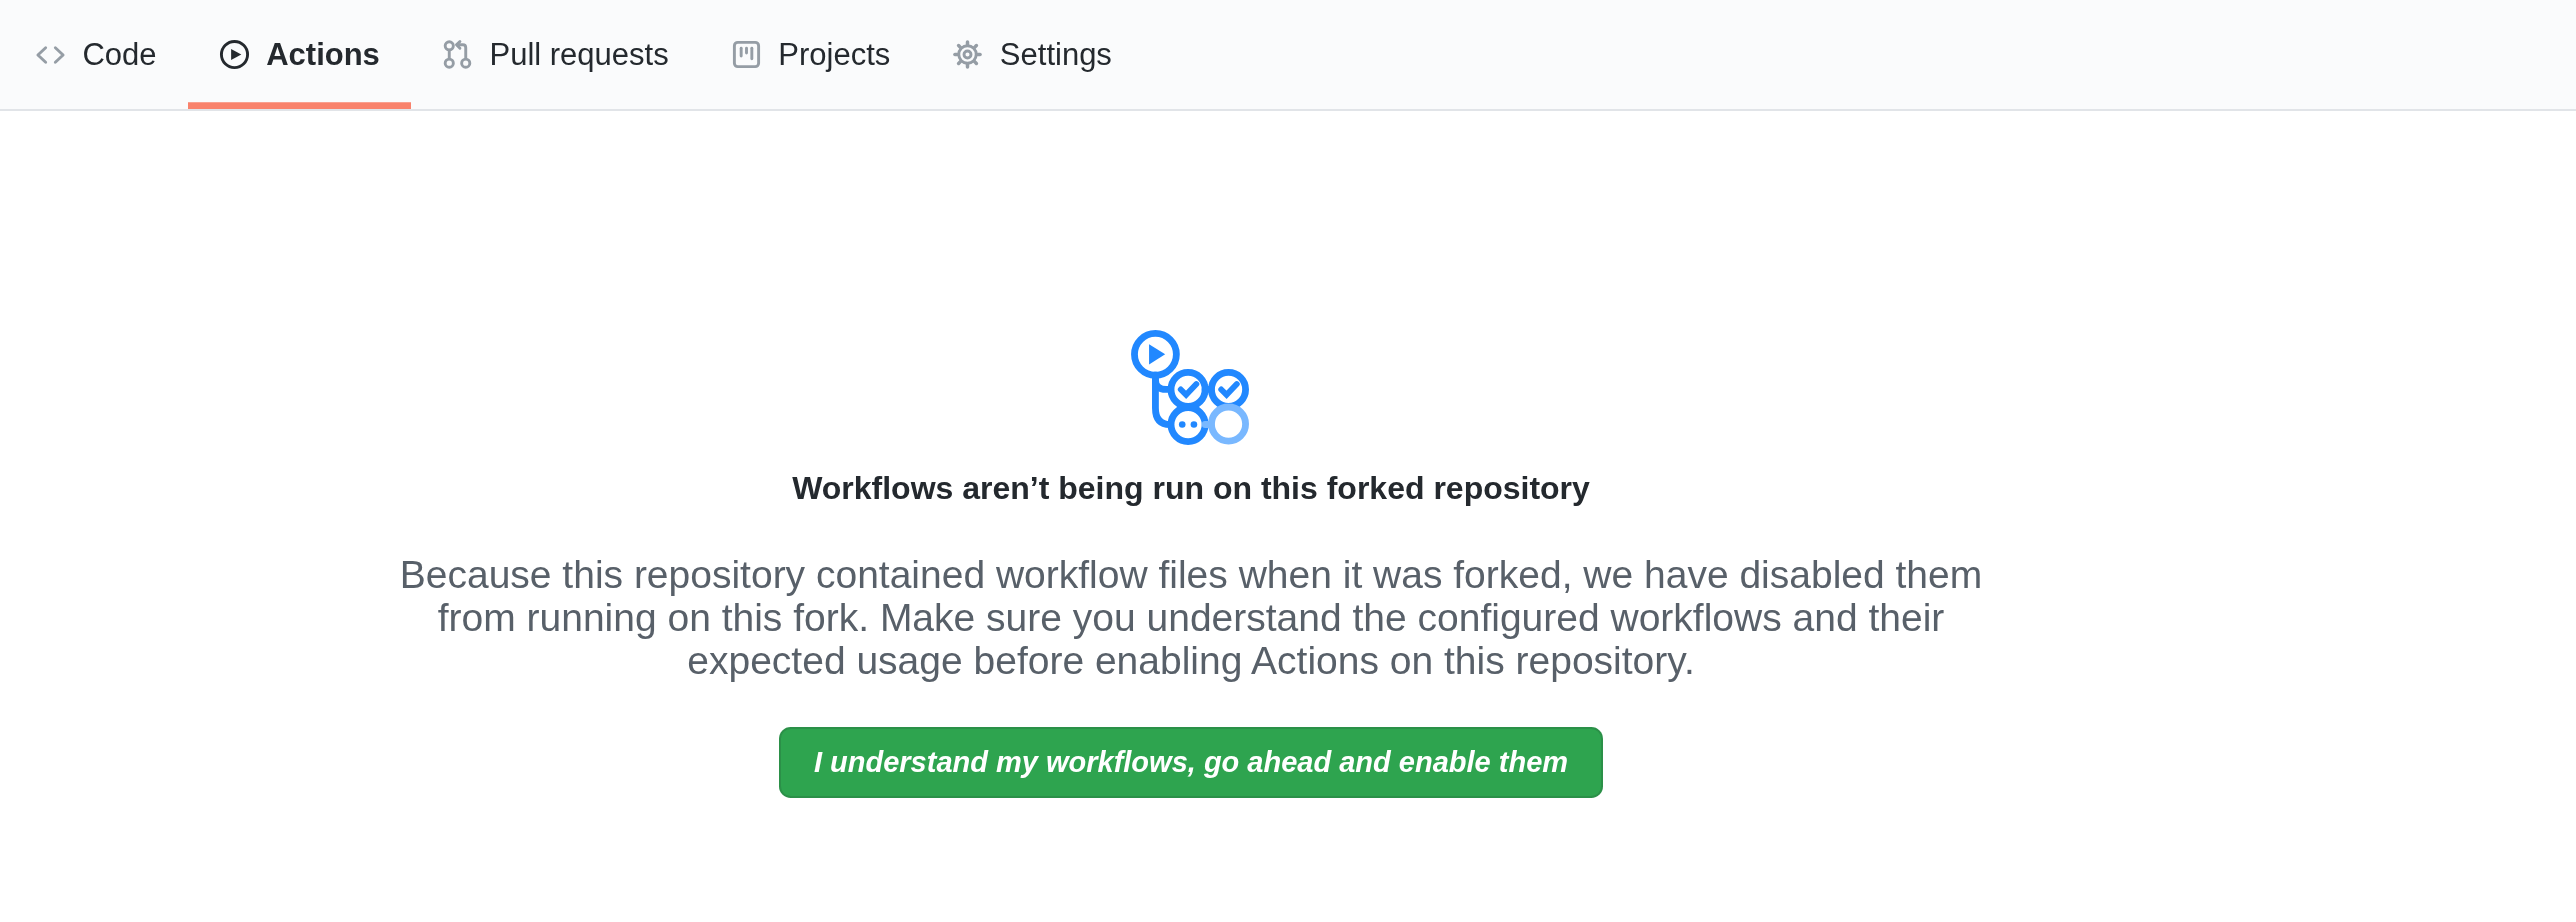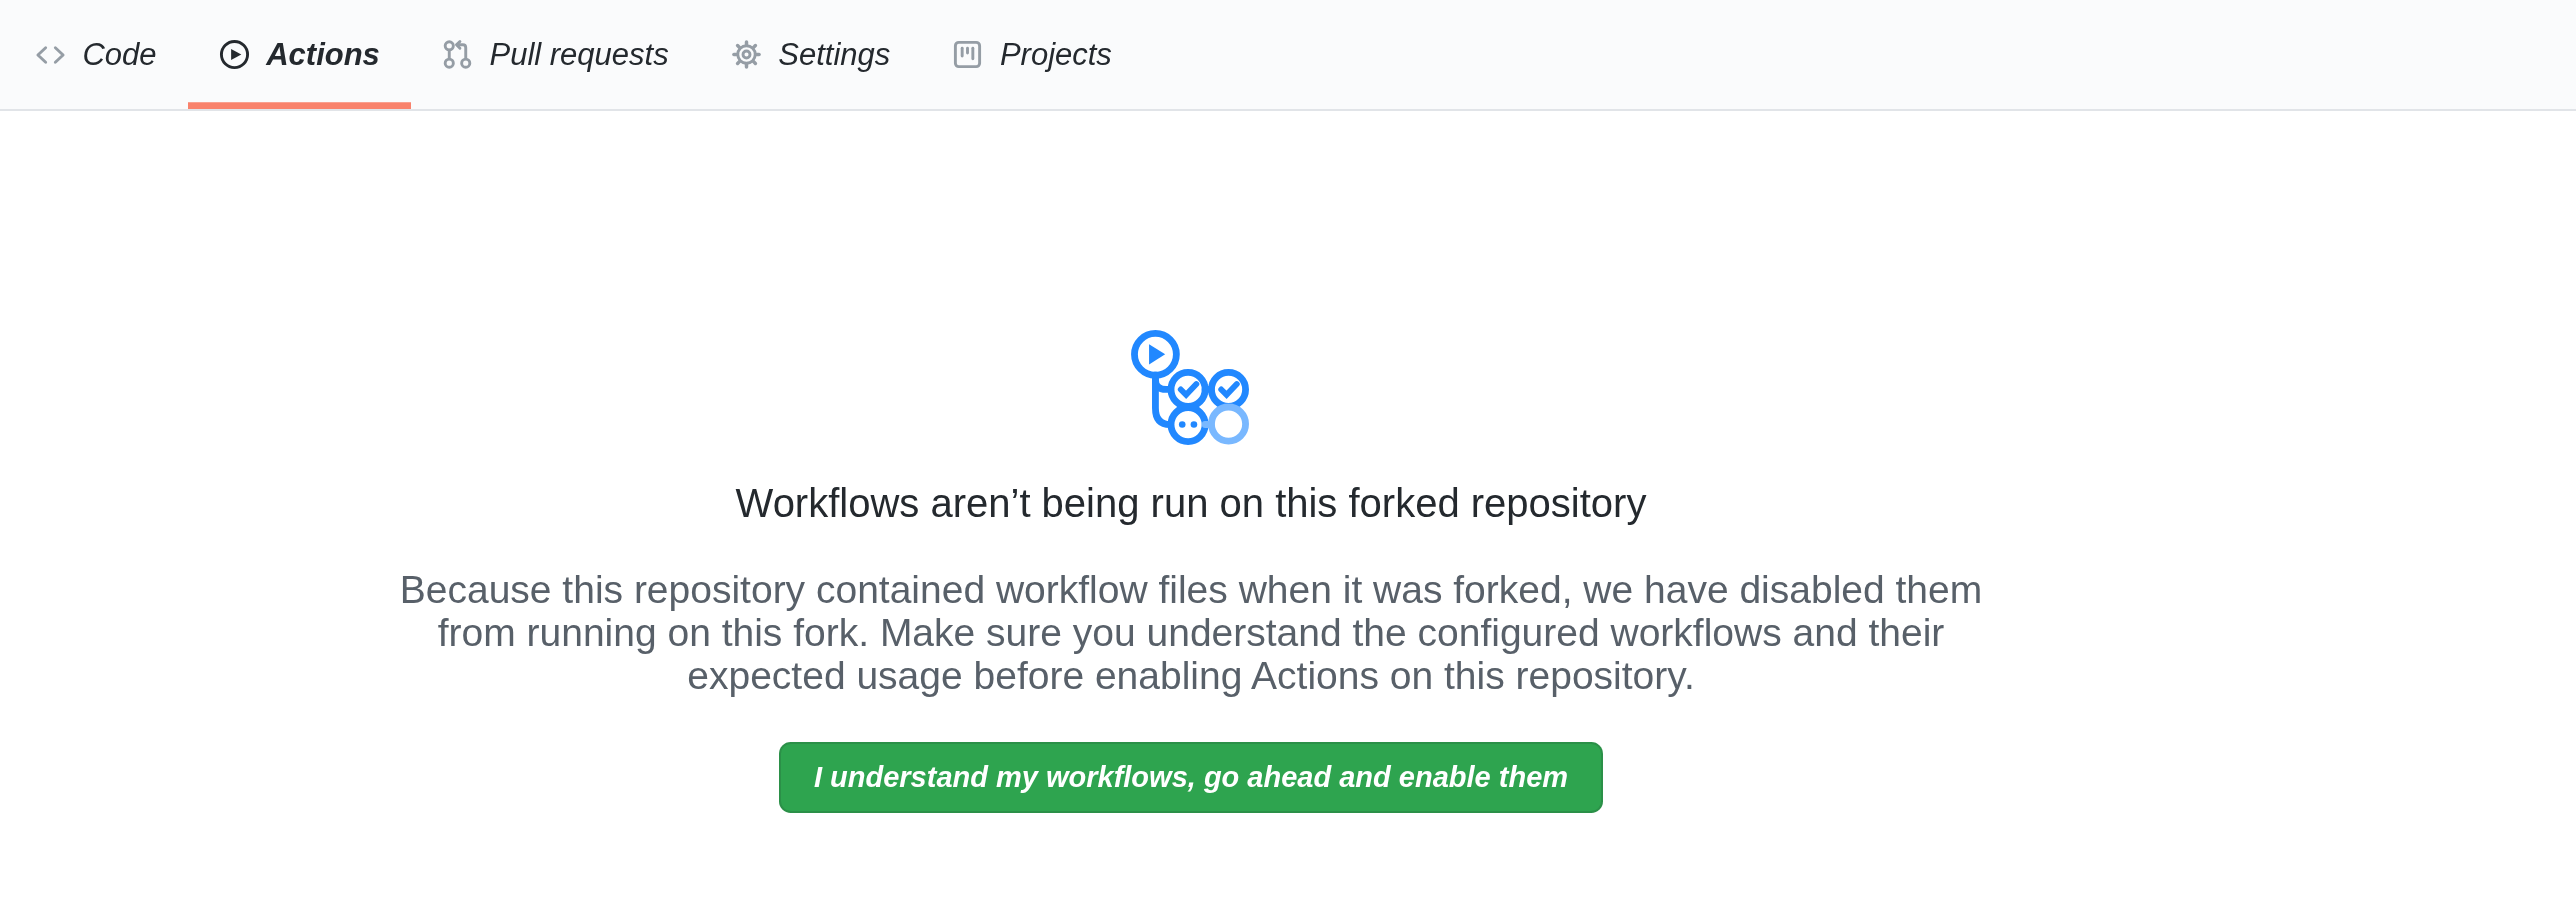--- a/index.html
+++ b/index.html
@@ -24,43 +24,42 @@
   .tab {
     display: flex;
     align-items: center;
     gap: 16.6px;
     padding: 0 31px;
     font-size: 31px;
     line-height: 1;
     color: #24292e;
     cursor: pointer;
     white-space: nowrap;
-    font-style: italic;
   }
   .tab .ticon { width: 31px; height: 31px; flex: 0 0 auto; color: var(--tab-icon-gray, #959da5); display: block; }
   .tab.active { font-weight: 700; box-shadow: inset 0 -6.8px 0 var(--accent, #f9826c); }
   .tab.active .ticon { color: #24292e; }
 
   
   .content {
     position: absolute;
     left: 409px;
     top: 111px;
     width: 1564px;
     display: flex;
     flex-direction: column;
     align-items: center;
     text-align: center;
   }
   .wf-icon { margin-top: 219px; width: 122px; height: 115px; }
   .bs-heading {
-    margin-top: 33px;
-    font-size: 40px;
+    margin-top: 18px;
+    font-size: 32px;
     line-height: 51px;
-    font-weight: 400;
+    font-weight: 700;
     color: #24292e;
   }
   .bs-desc {
     margin-top: 39px;
     width: 1603px;
     font-size: 39px;
     line-height: 43px;
     color: #586069;
   }
   .bs-button {
@@ -112,45 +111,45 @@
       <circle cx="7.5" cy="25" r="4.2"></circle>
       <line x1="7.5" y1="11.5" x2="7.5" y2="20.5"></line>
       <circle cx="24.5" cy="25" r="4.2"></circle>
       <path d="M18.5,2.5 L15,6 L18.5,9.5"></path>
       <path d="M15.5,6 L21.5,6 Q24.5,6 24.5,9 L24.5,20.5"></path>
     </svg>
     <span>Pull requests</span>
   </div>
 
   <div class="tab">
+    <svg class="ticon" viewBox="0 0 32 32" fill="none" stroke="currentColor" stroke-width="3" stroke-linecap="round">
+      <rect x="3.5" y="3.5" width="25" height="25" rx="3.5"></rect>
+      <line x1="10.5" y1="9.5" x2="10.5" y2="17.5"></line>
+      <line x1="16" y1="9.5" x2="16" y2="14.5"></line>
+      <line x1="21.5" y1="9.5" x2="21.5" y2="20.5"></line>
+    </svg>
+    <span>Projects</span>
+  </div>
+
+  <div class="tab">
     <svg class="ticon" viewBox="0 0 32 32" fill="none" stroke="currentColor" stroke-linecap="round">
       <circle cx="16" cy="16" r="9" stroke-width="3"></circle>
       <circle cx="16" cy="16" r="3.6" stroke-width="3"></circle>
       <g stroke-width="3.6">
         <line x1="16" y1="3" x2="16" y2="6"></line>
         <line x1="16" y1="26" x2="16" y2="29"></line>
         <line x1="3" y1="16" x2="6" y2="16"></line>
         <line x1="26" y1="16" x2="29" y2="16"></line>
         <line x1="6.8" y1="6.8" x2="8.9" y2="8.9"></line>
         <line x1="23.1" y1="23.1" x2="25.2" y2="25.2"></line>
         <line x1="6.8" y1="25.2" x2="8.9" y2="23.1"></line>
         <line x1="23.1" y1="8.9" x2="25.2" y2="6.8"></line>
       </g>
     </svg>
     <span>Settings</span>
-  </div>
-
-  <div class="tab">
-    <svg class="ticon" viewBox="0 0 32 32" fill="none" stroke="currentColor" stroke-width="3" stroke-linecap="round">
-      <rect x="3.5" y="3.5" width="25" height="25" rx="3.5"></rect>
-      <line x1="10.5" y1="9.5" x2="10.5" y2="17.5"></line>
-      <line x1="16" y1="9.5" x2="16" y2="14.5"></line>
-      <line x1="21.5" y1="9.5" x2="21.5" y2="20.5"></line>
-    </svg>
-    <span>Projects</span>
   </div>
 </nav>
 
 <main class="content">
 
   <svg class="wf-icon" viewBox="0 0 125 118">
     <g fill="none" stroke="#2188ff" stroke-width="7" stroke-linecap="round">
 
       <path d="M26,46 L26,51 Q26,61 37,61 L41,61"></path>
       <path d="M26,51 L26,80 Q26,97 41,97"></path>

